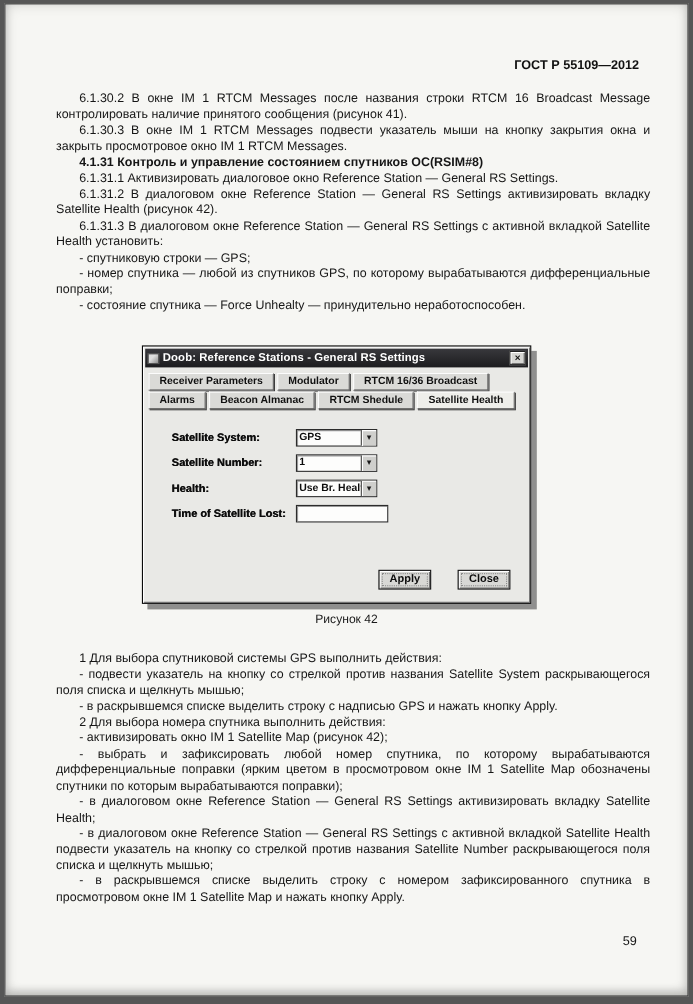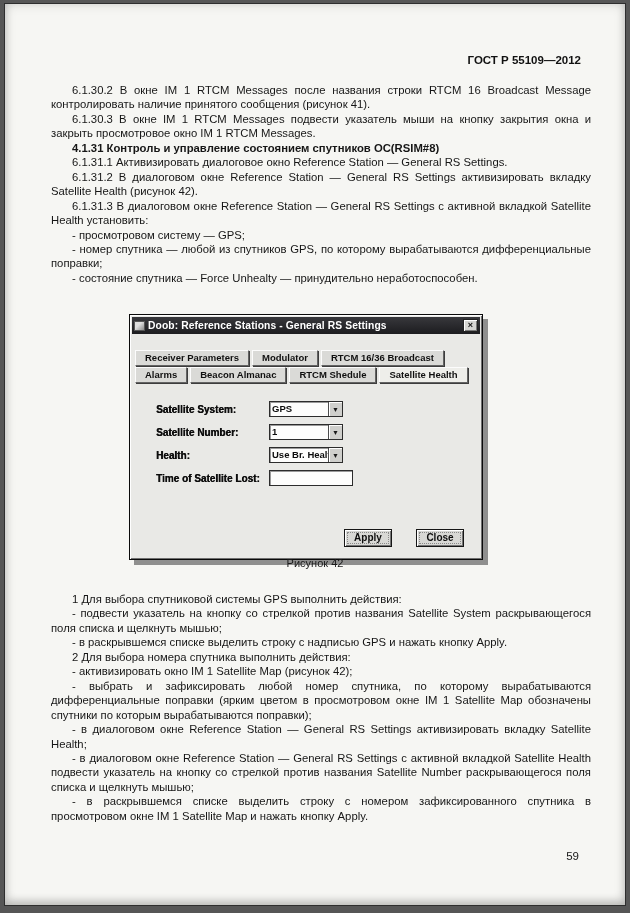--- a/index.html
+++ b/index.html
@@ -29,21 +29,21 @@
               align-items:center; padding:0 2px; gap:3px; }
   .t-icon { width:11px; height:10px; background:linear-gradient(135deg,#dedede 40%,#8a8a8a);
             border:1px solid #555; flex:0 0 auto; }
   .t-text { color:#ffffff; font-size:10.3px; font-weight:bold; white-space:nowrap;
             overflow:hidden; flex:1; letter-spacing:.1px; }
   .t-close { width:15px; height:13px; background:#d6d6d3; border:1px solid #222;
              box-shadow: inset 1px 1px 0 #fff, inset -1px -1px 0 #777;
              font-size:9px; font-weight:bold; text-align:center; line-height:11px; color:#111;
              flex:0 0 auto; cursor:default; }
 
-  .tabs-area { padding:16px 3px 0 3px; }
+  .tabs-area { padding:5px 3px 0 3px; }
   .tab-row { display:flex; gap:3px; margin-bottom:1px; }
   .tab { border:1px solid; border-color:#fcfcfc #636363 #636363 #fcfcfc; background:#dadad7;
          padding:1px 9px 2px; font-size:9.5px; font-weight:bold; color:#101010;
          white-space:nowrap; box-shadow:1px 1px 0 #3d3d3d; }
   .tab.active { background:#eeeeea; }
 
   .fields { padding:17px 0 0 24px; }
   .frow { display:flex; align-items:center; height:16px; margin-bottom:7px; }
   .flabel { width:113px; font-size:10px; font-weight:bold; color:#0c0c0c;
             text-shadow:.4px 0 #222; flex:0 0 auto; }
@@ -75,21 +75,21 @@
 
   <div class="doc-header">ГОСТ Р 55109—2012</div>
 
   <div class="content content-top">
     <p>6.1.30.2 В окне IM 1 RTCM Messages после названия строки RTCM 16 Broadcast Message контролировать наличие принятого сообщения (рисунок 41).</p>
     <p>6.1.30.3 В окне IM 1 RTCM Messages подвести указатель мыши на кнопку закрытия окна и закрыть просмотровое окно IM 1 RTCM Messages.</p>
     <p class="bold">4.1.31 Контроль и управление состоянием спутников ОС(RSIM#8)</p>
     <p>6.1.31.1 Активизировать диалоговое окно Reference Station — General RS Settings.</p>
     <p>6.1.31.2 В диалоговом окне Reference Station — General RS Settings активизировать вкладку Satellite Health (рисунок 42).</p>
     <p>6.1.31.3 В диалоговом окне Reference Station — General RS Settings с активной вкладкой Satellite Health установить:</p>
-    <p>- просмотровом систему — GPS;</p>
+    <p>- спутниковую строки — GPS;</p>
     <p>- номер спутника — любой из спутников GPS, по которому вырабатываются дифференциальные поправки;</p>
     <p>- состояние спутника — Force Unhealty — принудительно неработоспособен.</p>
   </div>
 
   <div class="figure">
     <div class="dialog">
 
       <div class="titlebar">
         <span class="t-icon"></span>
         <span class="t-text">Doob: Reference Stations - General RS Settings</span>

